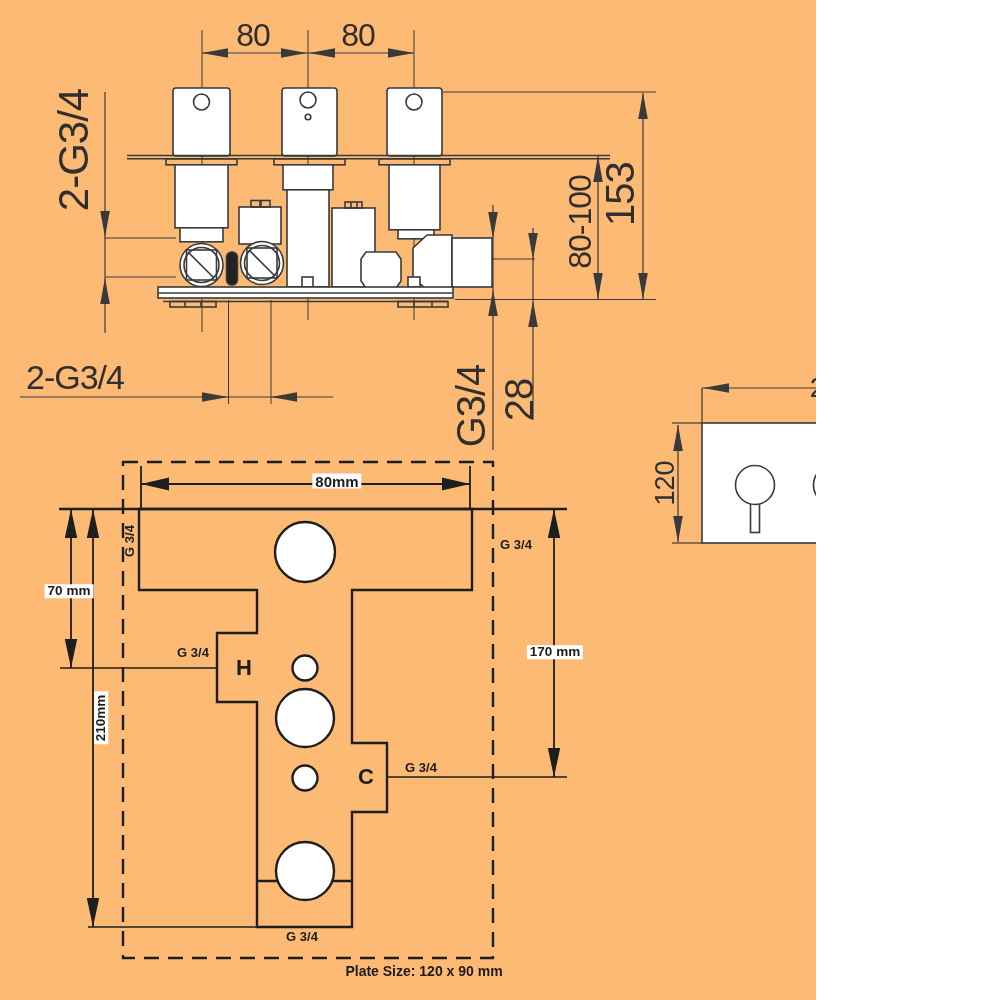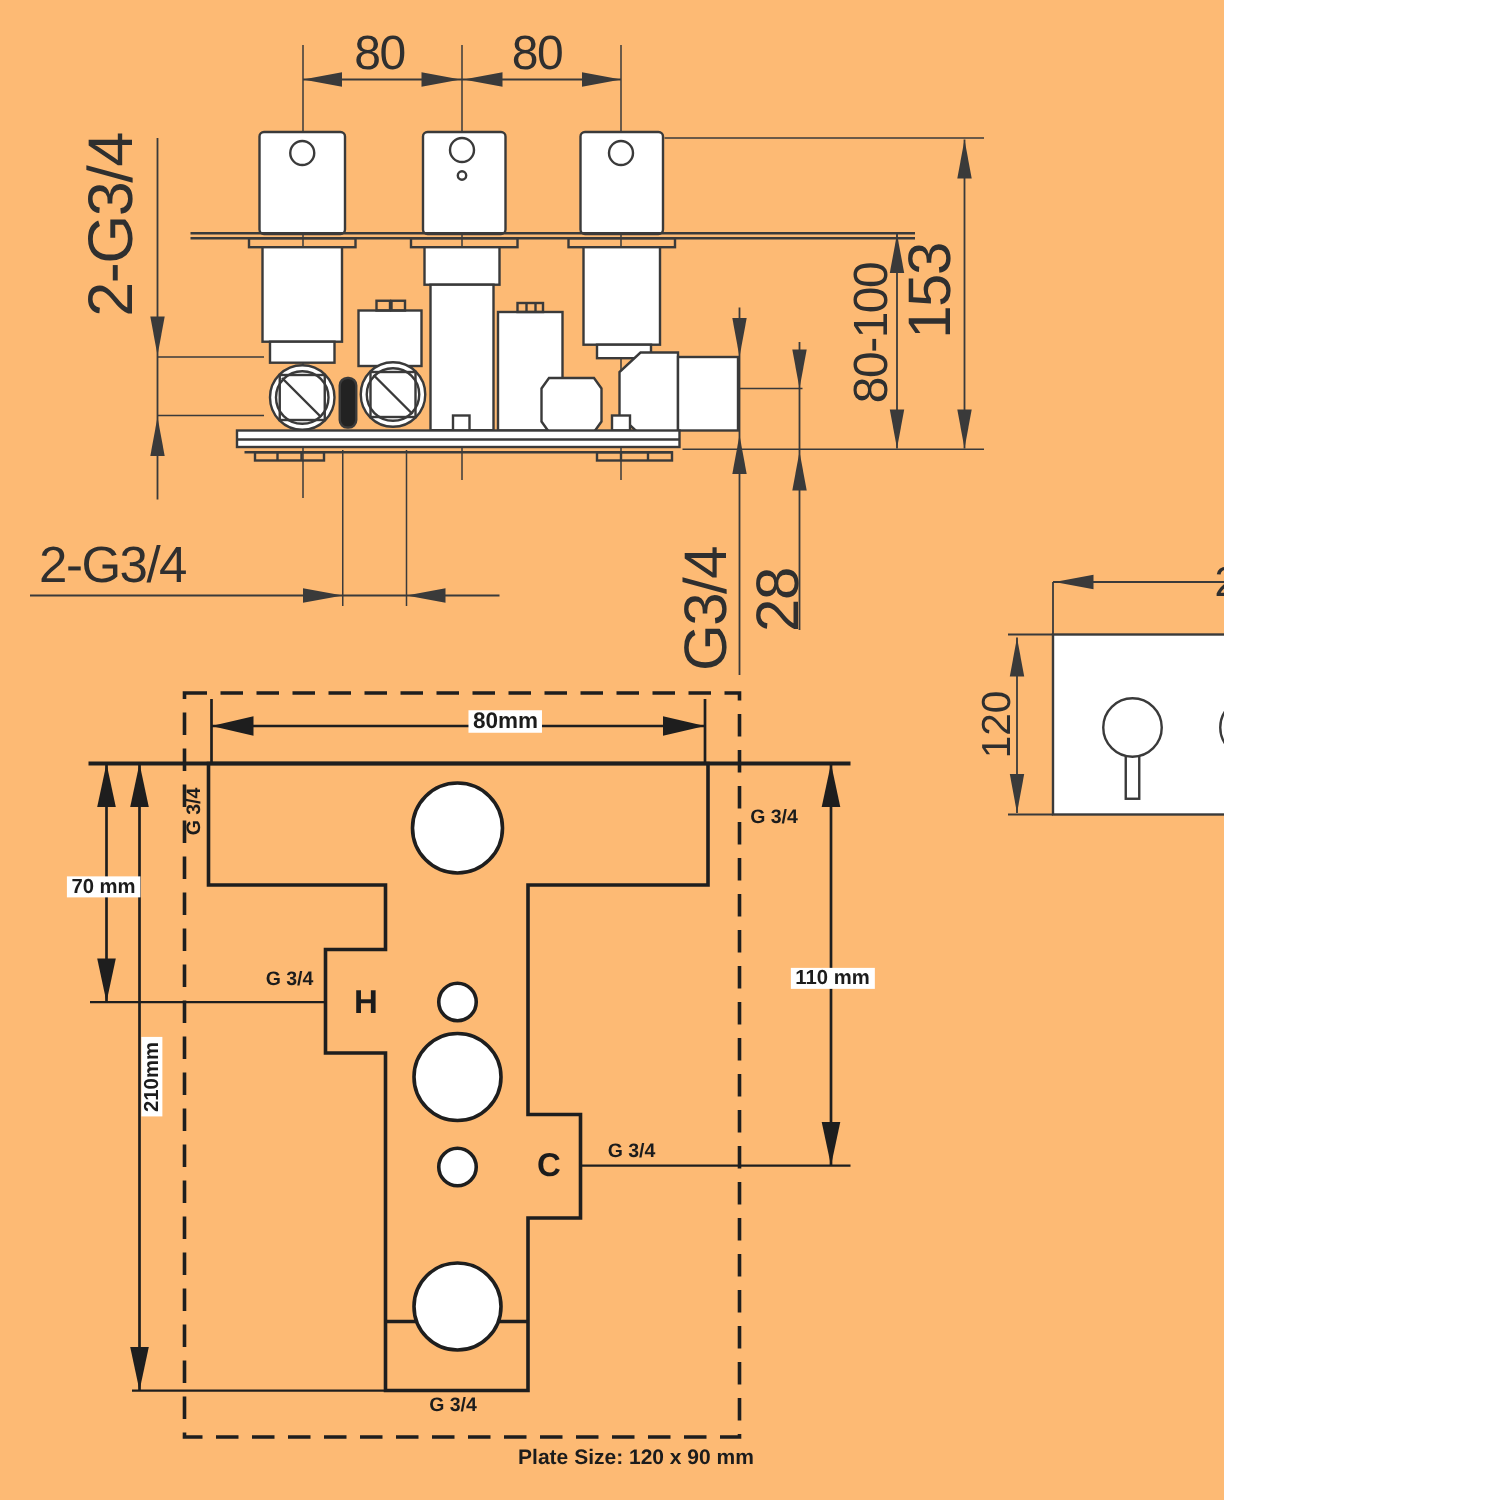--- a/index.html
+++ b/index.html
@@ -205,19 +205,19 @@
   <div class="lbl" style="left:833px;top:388px;font-size:28px;">275</div>
   <div class="lbl rot" style="left:665px;top:483px;font-size:27px;">120</div>
 
   <div class="lbl tpl wbg" style="left:305px;top:481px;font-size:15px;margin-left:32px;">80mm</div>
   <div class="lbl rot tpl" style="left:129px;top:541px;font-size:13px;">G 3/4</div>
   <div class="lbl tpl" style="left:516px;top:544px;font-size:13px;">G 3/4</div>
   <div class="lbl tpl wbg" style="left:69px;top:591px;font-size:13.5px;">70 mm</div>
   <div class="lbl rot tpl wbg" style="left:101px;top:718px;font-size:13.5px;">210mm</div>
   <div class="lbl tpl" style="left:193px;top:652px;font-size:13px;">G 3/4</div>
   <div class="lbl tpl" style="left:244px;top:668px;font-size:22px;">H</div>
-  <div class="lbl tpl wbg" style="left:555px;top:652px;font-size:13.5px;">110 mm</div>
+  <div class="lbl tpl wbg" style="left:555px;top:652px;font-size:13.5px;">170 mm</div>
   <div class="lbl tpl" style="left:421px;top:767px;font-size:13px;">G 3/4</div>
   <div class="lbl tpl" style="left:366px;top:777px;font-size:22px;">C</div>
   <div class="lbl tpl" style="left:302px;top:936px;font-size:13px;">G 3/4</div>
   <div class="lbl tpl" style="left:424px;top:971px;font-size:14px;">Plate Size: 120 x 90 mm</div>
 
 </div>
 
 </body></html>

